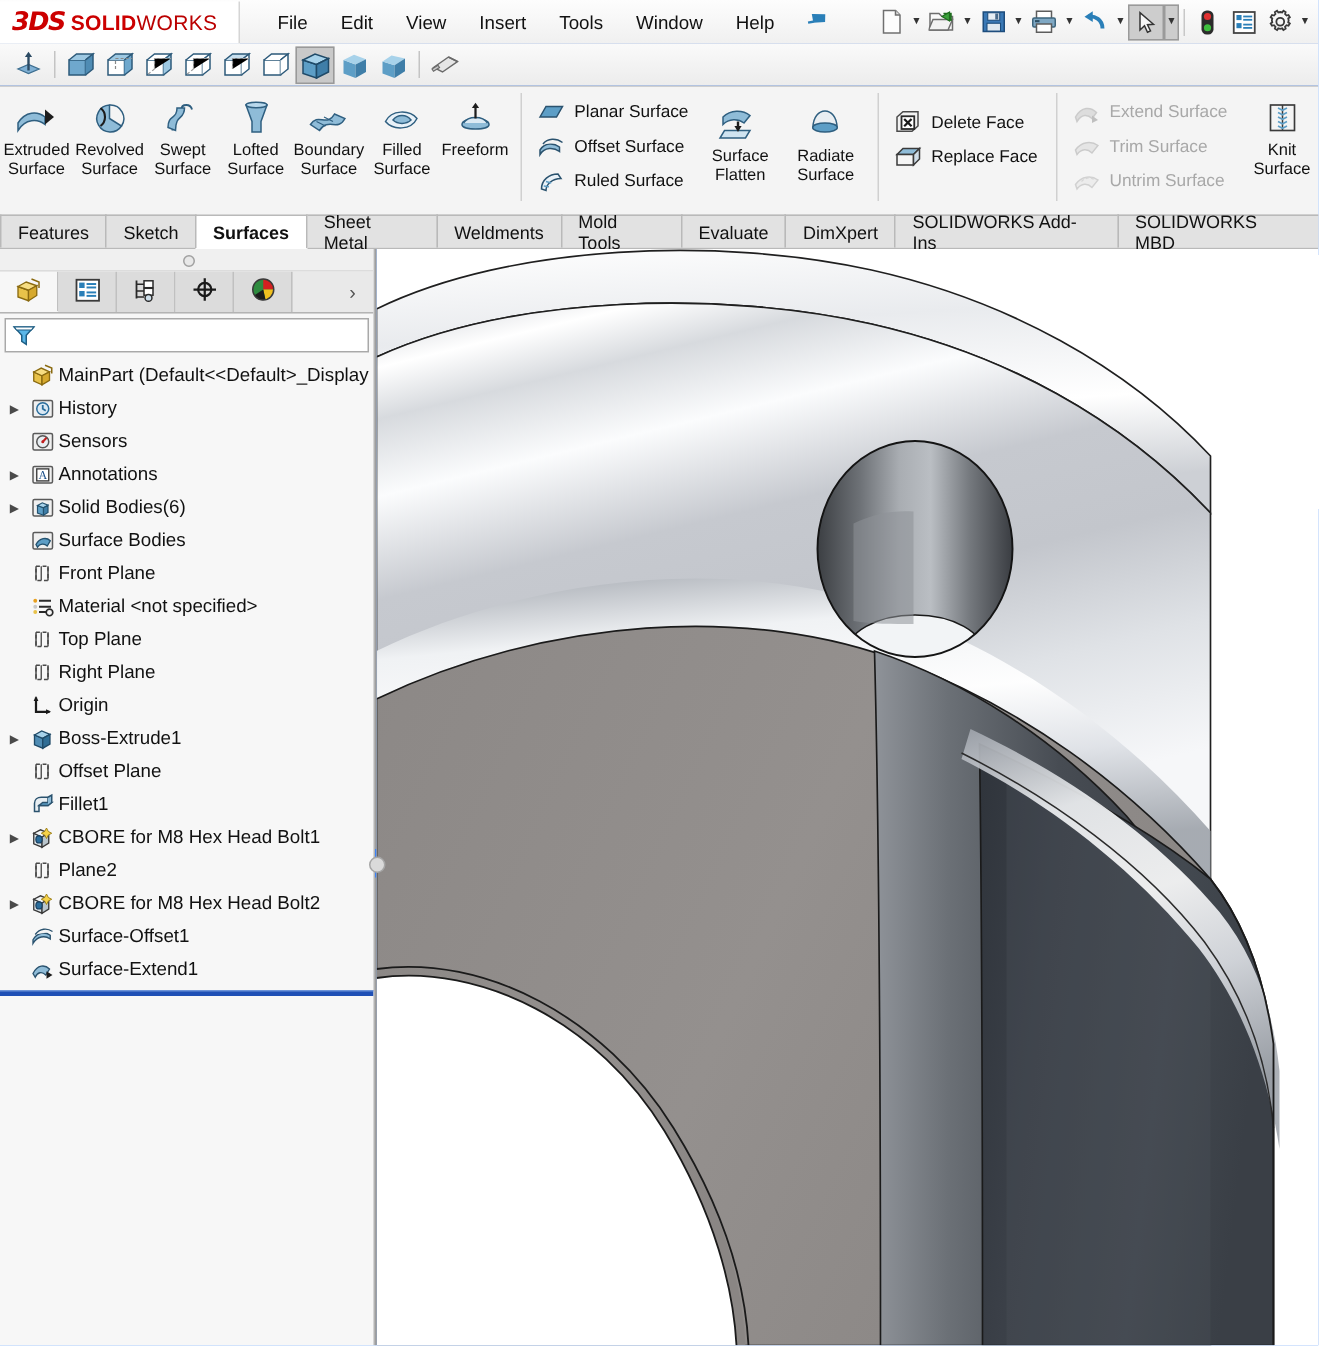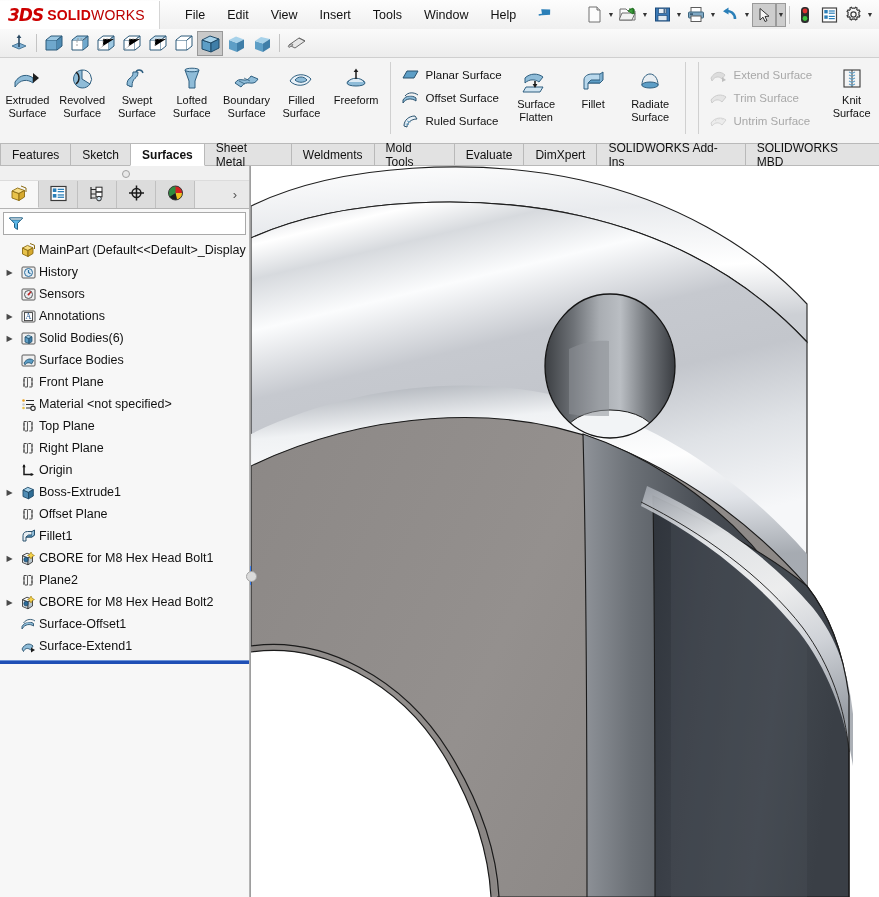--- a/index.html
+++ b/index.html
@@ -484,42 +484,54 @@
               <path d="M14 17 L11.6 13 L16.4 13 Z" fill="#1d1d1d"></path>
             </svg>
         </div>
         <div class="lb">
           <span>Surface</span><br><span>Flatten</span>
         </div>
       </div>
       <div class="rb-big">
         <div class="ic">
           <svg width="28" height="24" viewBox="0 0 28 24">
-              <path d="M5 18 L5 9 C5 5 9 3 13 3 L21 3 L21 12 L9 12 L9 18 Z" fill="#b9d8ec" stroke="#2f5f80" stroke-width="1"></path>
-              <path d="M9 12 L21 12 L24 9 L12 9 Z" fill="#5d9ec6" stroke="#2f5f80" stroke-width="1"></path>
-              <path d="M21 3 L24 1 L24 9 L21 12" fill="#7fb0d0" stroke="#2f5f80" stroke-width="1"></path>
-            </svg>
-        </div>
-        <div class="lb"><span>Fillet</span></div>
-      </div>
-      <div class="rb-big">
-        <div class="ic">
-          <svg width="28" height="24" viewBox="0 0 28 24">
               <path d="M6 14 C6 7 10 3 14 3 C18 3 22 7 22 14 Z" fill="#e9eef2" stroke="#2f5f80" stroke-width="1"></path>
               <ellipse cx="14" cy="14" rx="8.2" ry="3" fill="#5d9ec6" stroke="#2f5f80" stroke-width="1"></ellipse>
             </svg>
         </div>
         <div class="lb">
           <span>Radiate</span><br><span>Surface</span>
         </div>
       </div>
     </div>
 
     <div class="rb-vsep"></div>
 
+    <div class="rb-group" style="padding-top:12px;">
+      <div class="rb-small">
+        <div class="ic">
+          <svg width="19" height="17" viewBox="0 0 19 17">
+              <path d="M2 5 L6 1.5 L16 1.5 L16 11 L12 14.5 L2 14.5 Z" fill="#f2f2f2" stroke="#4a4a4a" stroke-width="1"></path>
+              <rect x="5" y="4.5" width="8.5" height="8.5" fill="#fff" stroke="#2a2a2a" stroke-width="1.2"></rect>
+              <path d="M6.8 6.3 L11.7 11.2 M11.7 6.3 L6.8 11.2" stroke="#1a1a1a" stroke-width="1.5"></path>
+            </svg>
+        </div>
+        <div class="lb">Delete Face</div>
+      </div>
+      <div class="rb-small">
+        <div class="ic">
+          <svg width="19" height="17" viewBox="0 0 19 17">
+              <path d="M2 7 L6 3 L17 3 L13 7 Z" fill="#8fbcd8" stroke="#3a3a3a" stroke-width="1"></path>
+              <rect x="2" y="7" width="11" height="7" fill="#f5f5f5" stroke="#3a3a3a" stroke-width="1"></rect>
+              <path d="M13 7 L17 3 L17 10 L13 14 Z" fill="#cfdde8" stroke="#3a3a3a" stroke-width="1"></path>
+            </svg>
+        </div>
+        <div class="lb">Replace Face</div>
+      </div>
+    </div>
 
     <div class="rb-vsep"></div>
 
     <div class="rb-group">
       <div class="rb-small dis">
         <div class="ic">
           <svg width="19" height="16" viewBox="0 0 19 16">
               <path d="M2 11 C6 4 12 4 16 8 L13 12 C10 9 6 9 3 14 Z" fill="#b9b9b9" stroke="#8a8a8a" stroke-width="1"></path>
               <path d="M13 10 L17 13 L13 15 Z" fill="#6a6a6a"></path>
             </svg>

